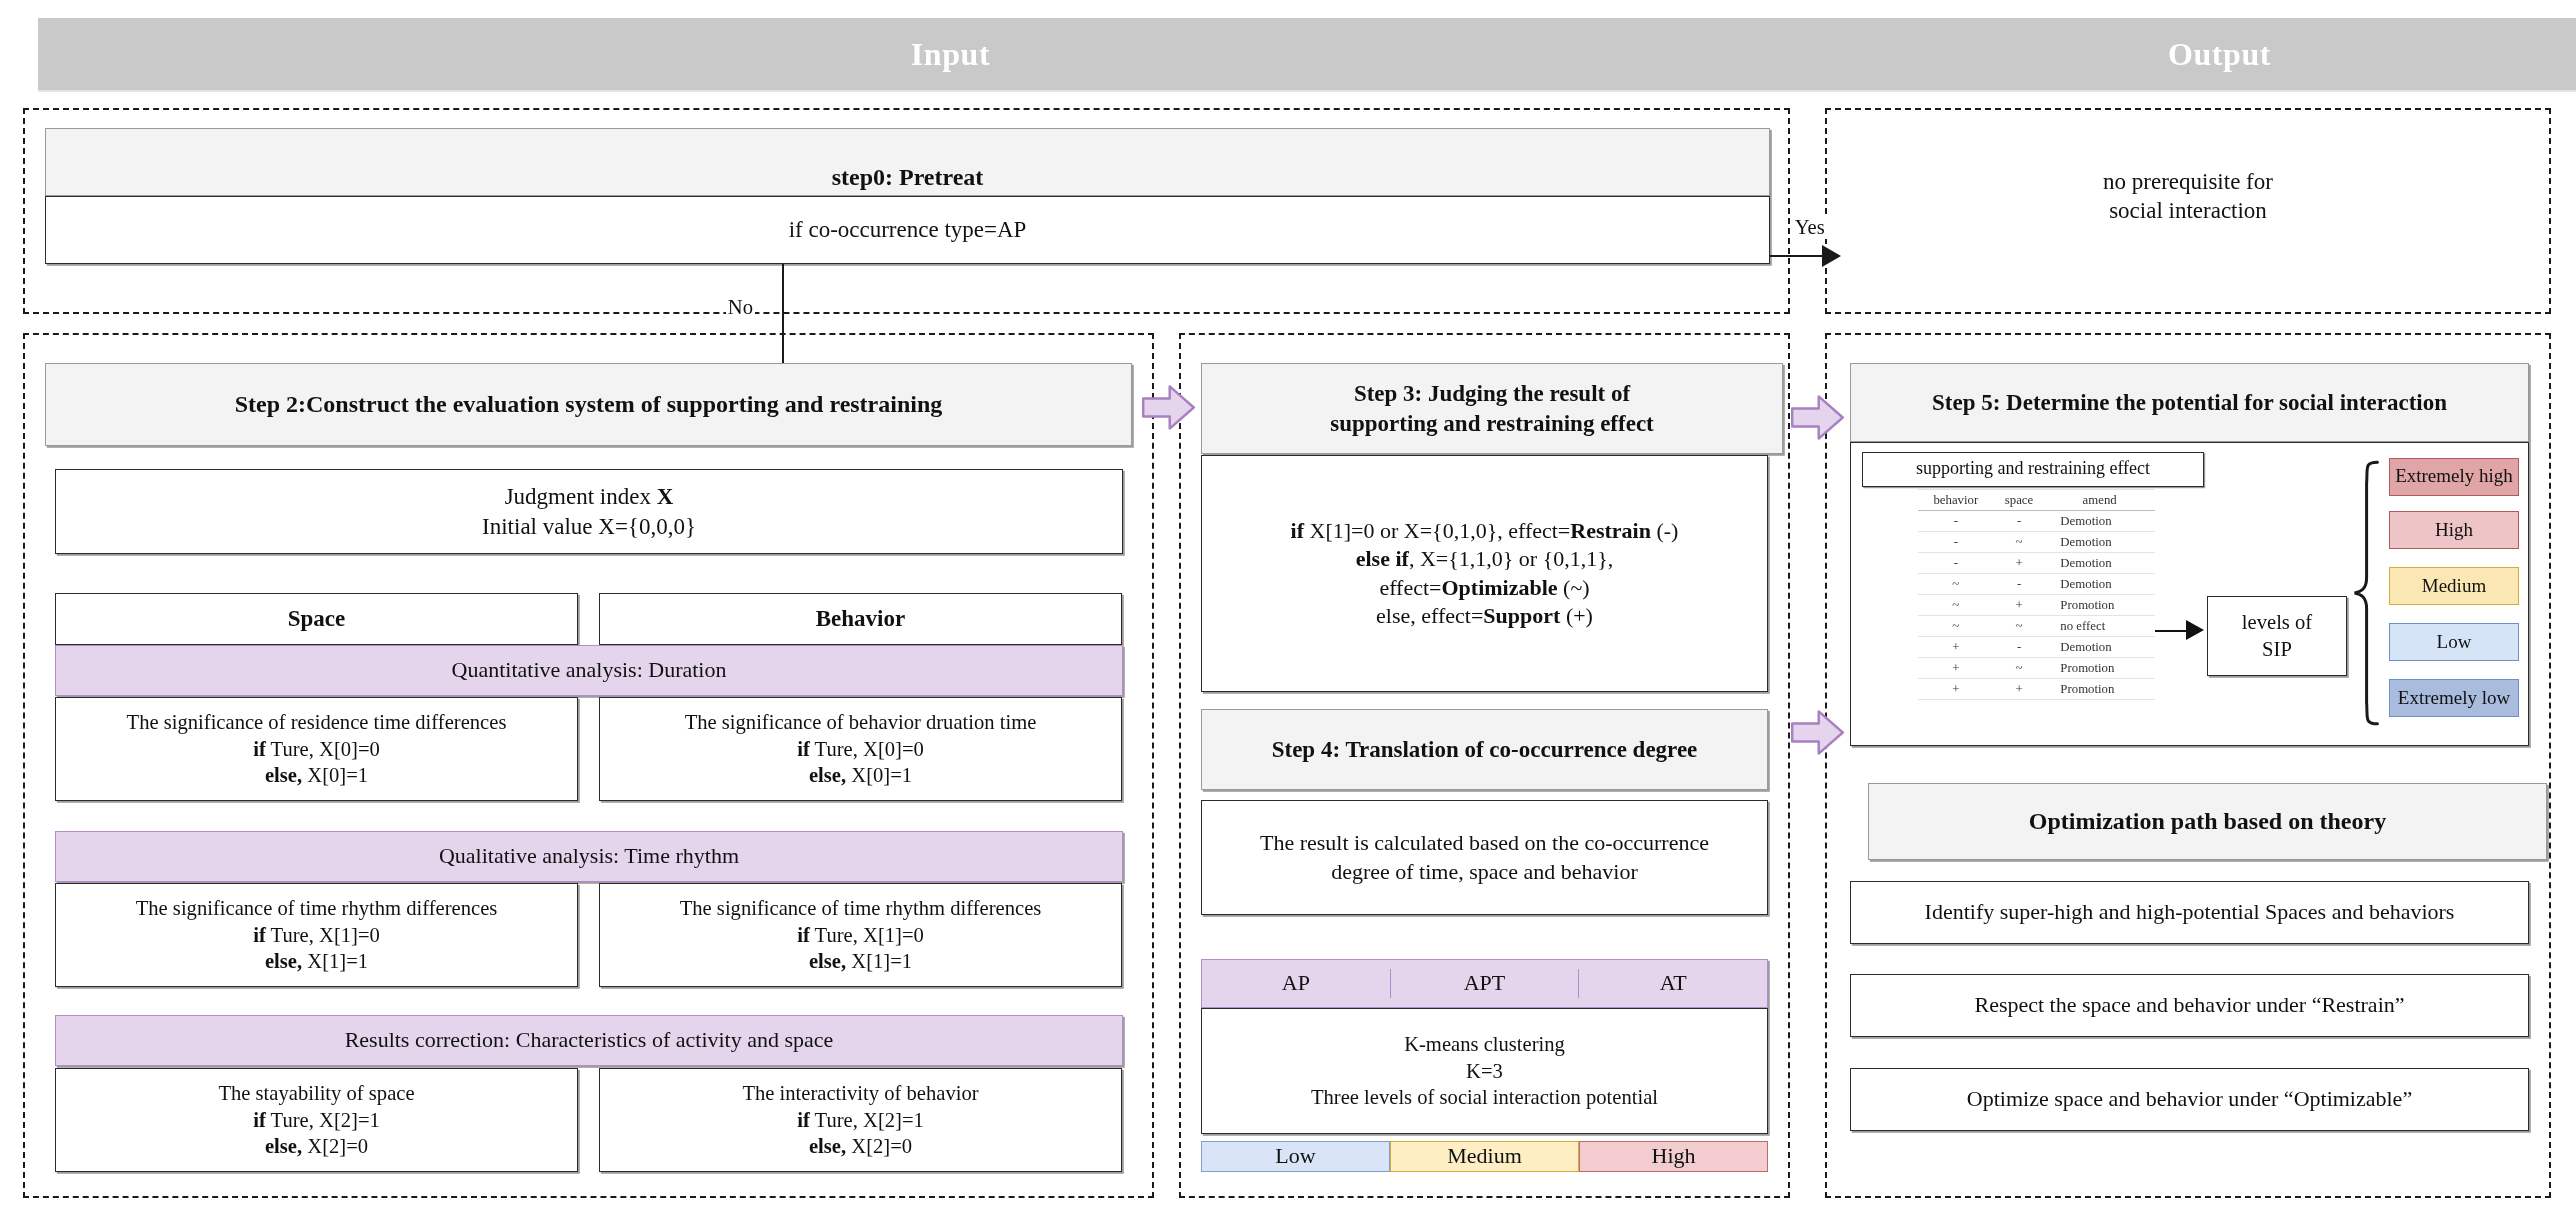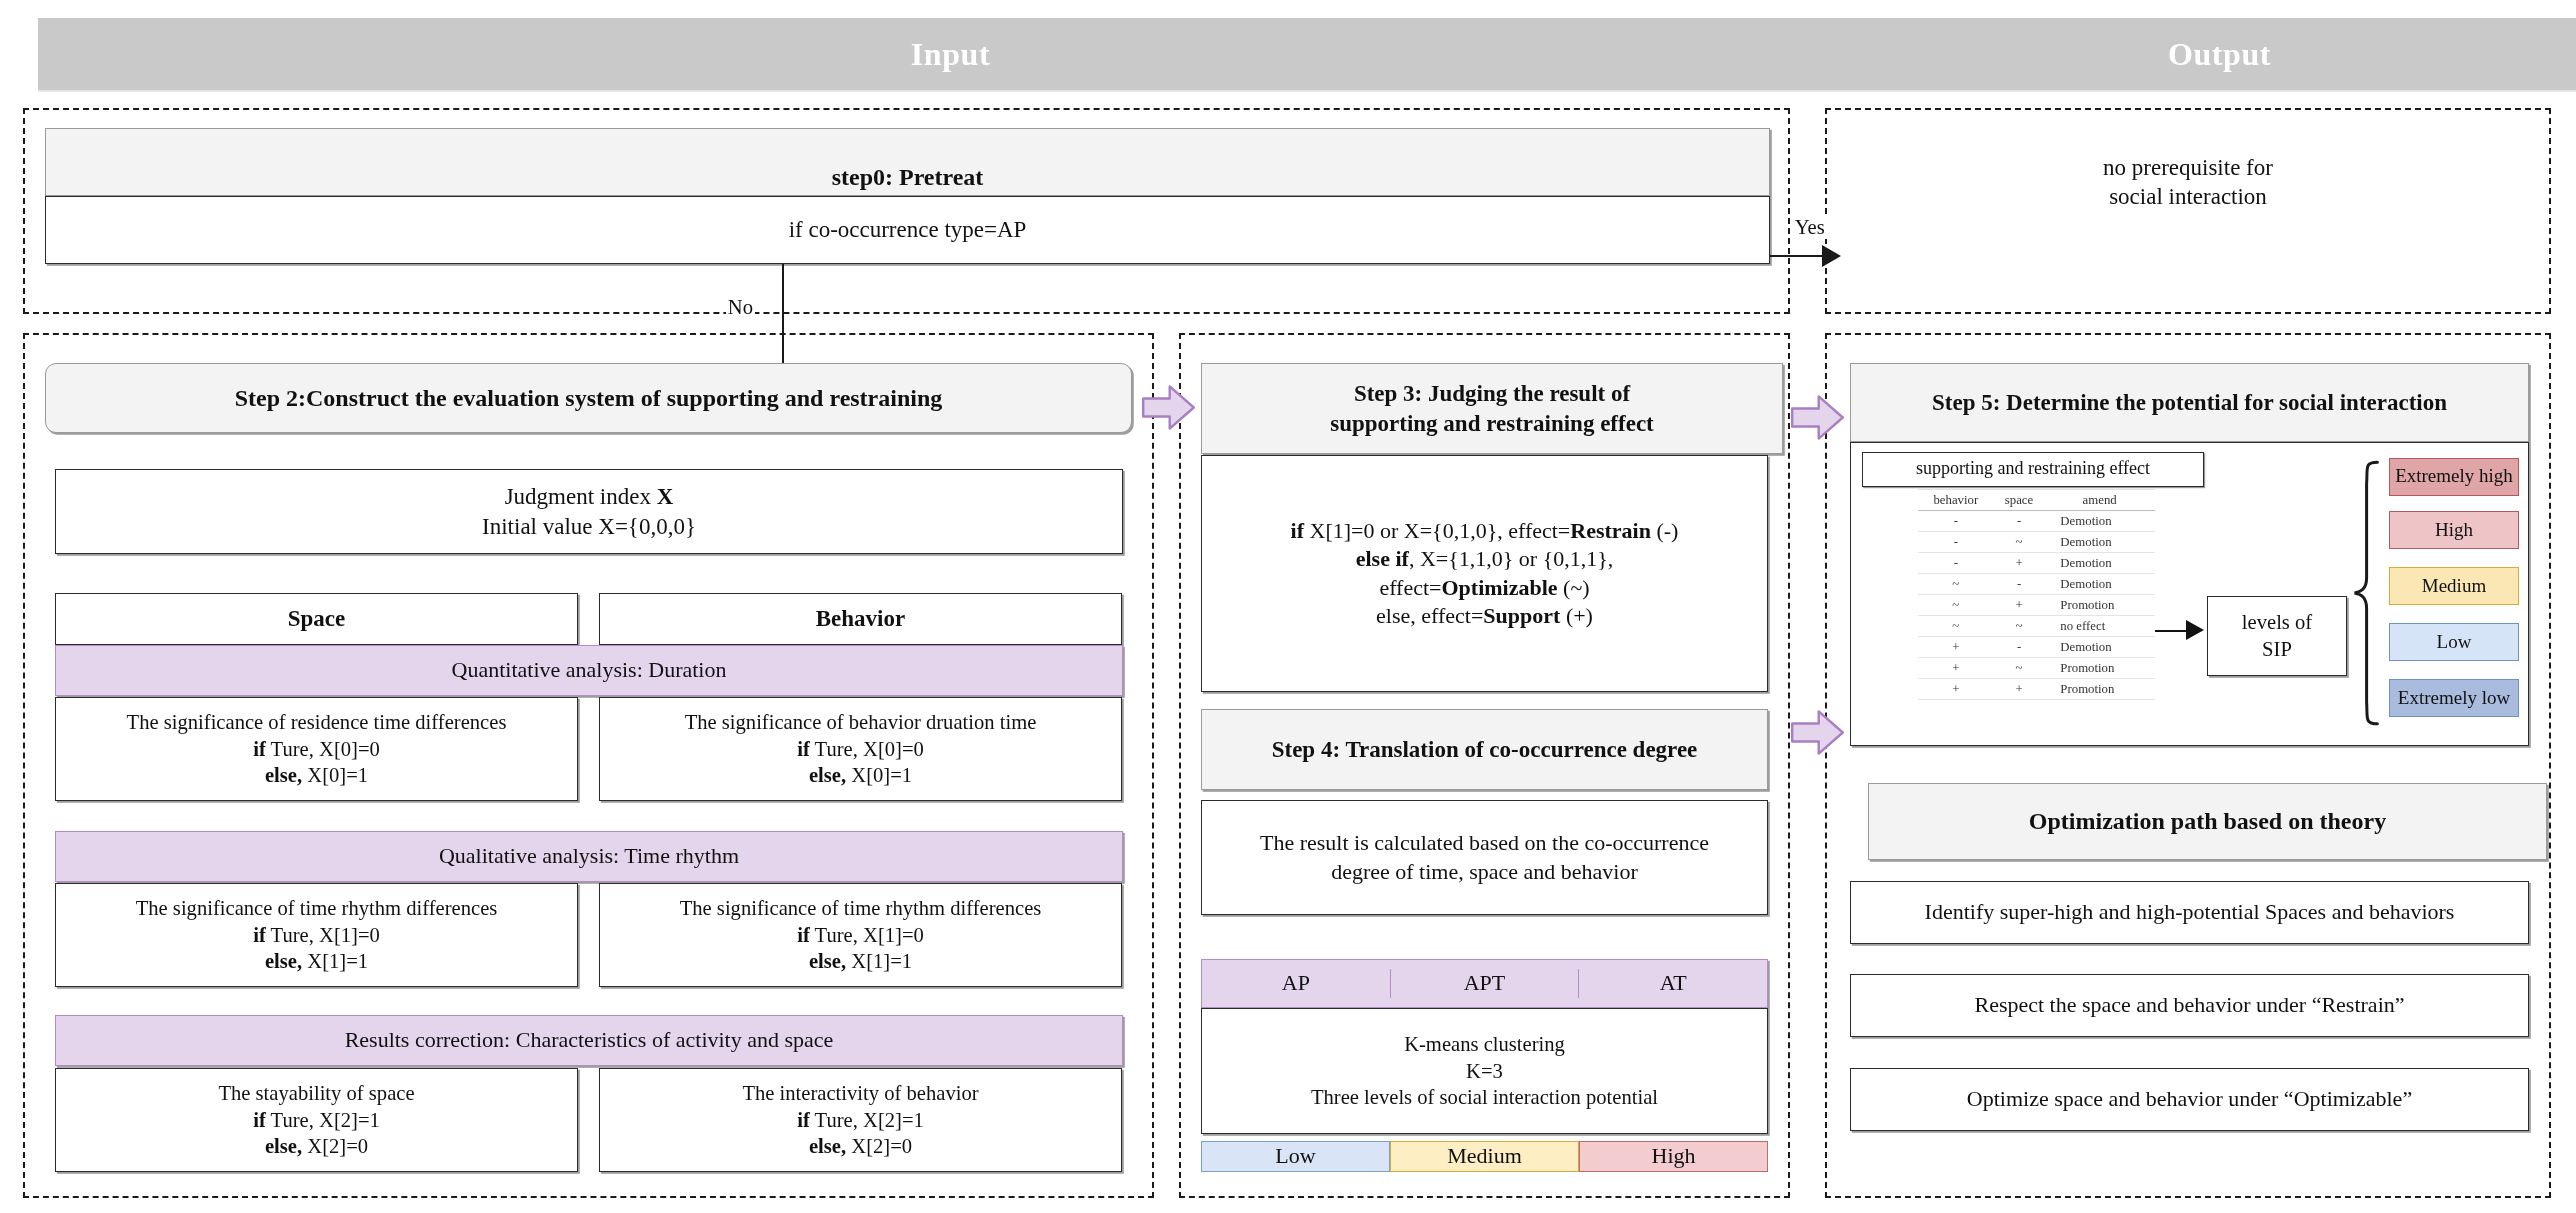--- a/index.html
+++ b/index.html
@@ -48,21 +48,21 @@
   .hdr{
     background:#f3f3f3;border:1.8px solid #9a9a9a;font-weight:bold;
   }
   .lilac{
     background:#e4d4ec;border:1.8px solid #b18fc6;
   }
 
   
   #pretreat-title{left:45px;top:128px;width:1725px;height:68px;font-size:24px;align-items:flex-end;}
   #pretreat-cond{left:45px;top:196px;width:1725px;height:68px;font-size:23px;}
-  #noprereq{left:1846px;top:114px;width:684px;height:136px;
+  #noprereq{left:1846px;top:128px;width:684px;height:136px;
             border:none;box-shadow:none;background:transparent;font-size:23px;}
 
   
   .edge-lbl{position:absolute;font-size:20.6px;color:#111;background:#fff;padding:0 1.8px;}
   #lbl-yes{left:1793px;top:216px;}
   #lbl-no{left:726px;top:296px;}
   .hline{position:absolute;background:#1a1a1a;height:2.4px;}
   .vline{position:absolute;background:#1a1a1a;width:2.4px;}
   #yes-line{left:1770px;top:255px;width:58px;}
   .arrow-r{
@@ -79,21 +79,21 @@
   }
   #no-arrow{left:772px;top:389px;}
 
   
   .chev{position:absolute;width:53px;height:47px;}
   #chev-1{left:1142px;top:384px;}
   #chev-2{left:1791px;top:394px;}
   #chev-3{left:1791px;top:709px;}
 
   
-  #s2-title{left:45px;top:363px;width:1087px;height:70px;font-size:24px;border-radius:11px;}
+  #s2-title{left:45px;top:363px;width:1087px;height:83px;font-size:24px;}
   #s2-index{left:55px;top:469px;width:1068px;height:85px;font-size:23px;}
   #s2-space{left:55px;top:593px;width:523px;height:52px;font-size:23px;font-weight:bold;}
   #s2-behavior{left:599px;top:593px;width:523px;height:52px;font-size:23px;font-weight:bold;}
 
   #s2-q1{left:55px;top:645px;width:1068px;height:51px;font-size:22px;}
   #s2-q1a{left:55px;top:697px;width:523px;height:104px;font-size:20.6px;}
   #s2-q1b{left:599px;top:697px;width:523px;height:104px;font-size:20.6px;}
 
   #s2-q2{left:55px;top:831px;width:1068px;height:51px;font-size:22px;}
   #s2-q2a{left:55px;top:883px;width:523px;height:104px;font-size:20.6px;}

